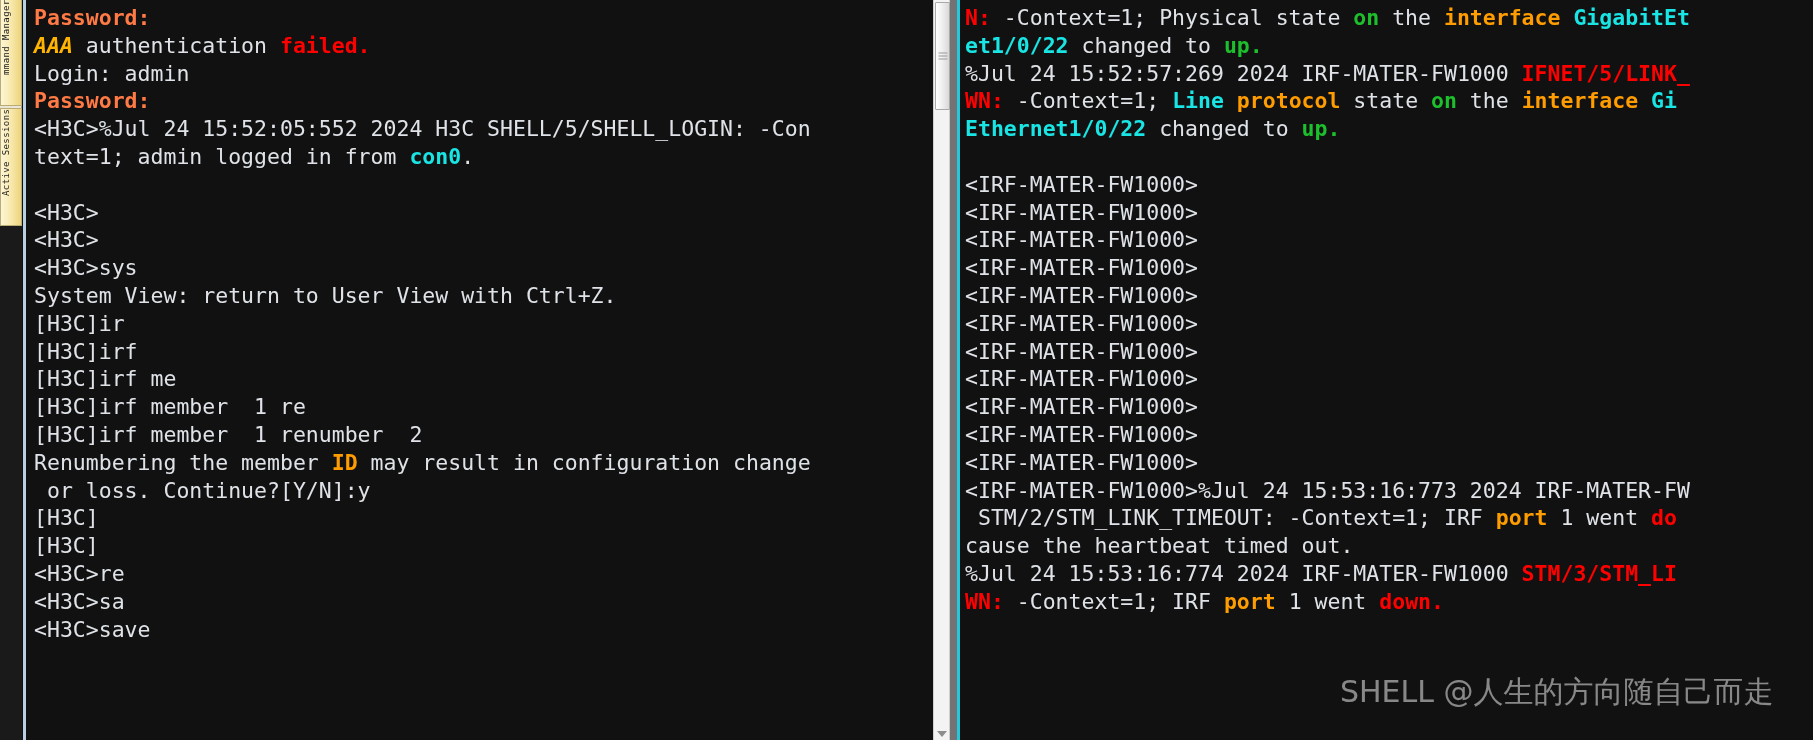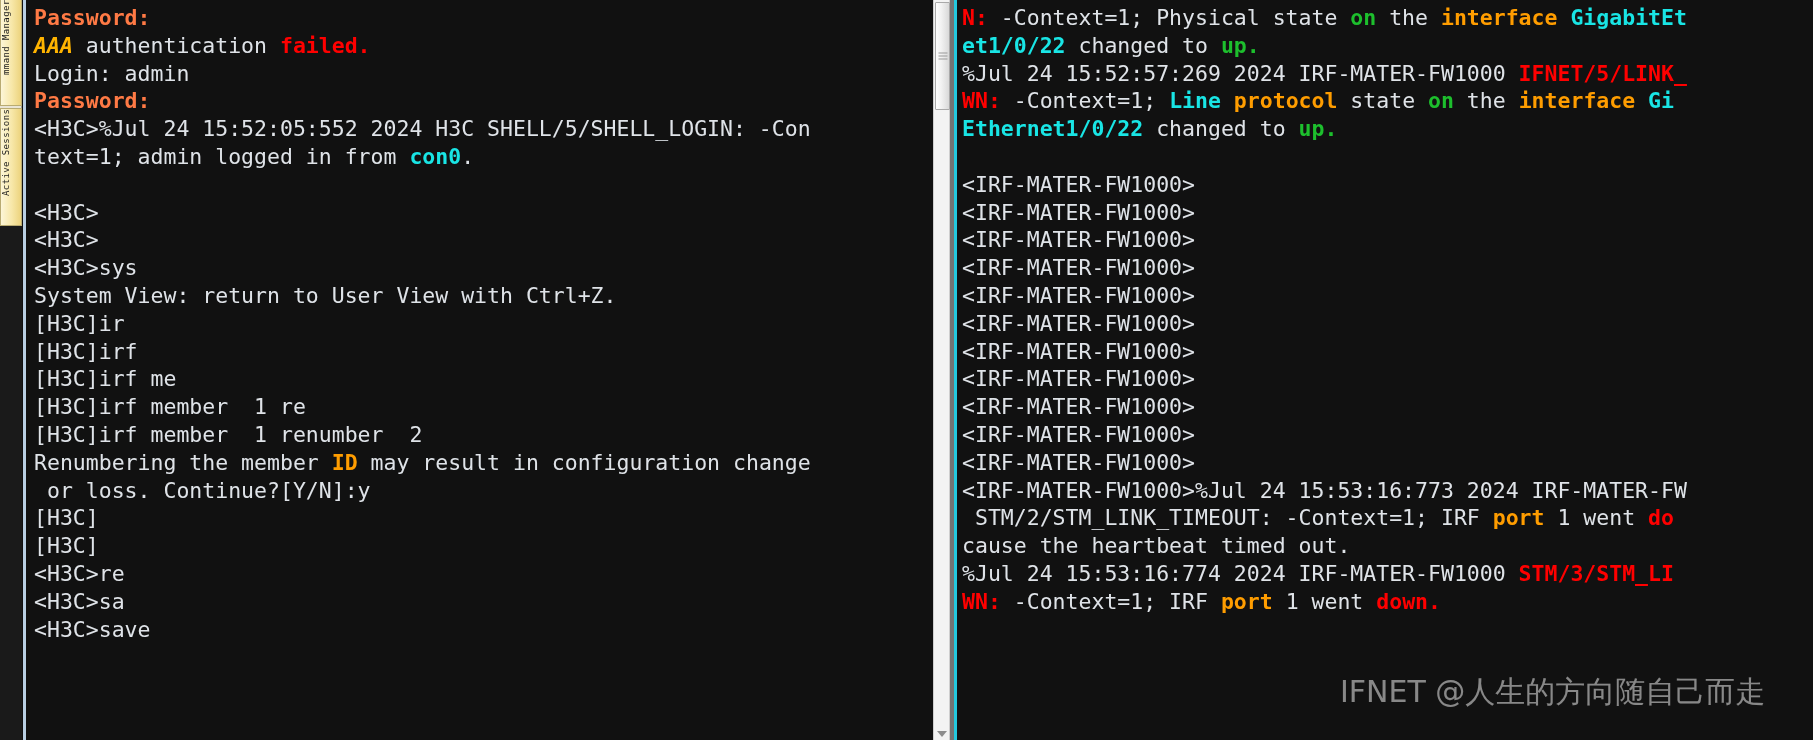--- a/index.html
+++ b/index.html
@@ -76,21 +76,21 @@
   .sb-arrow-down {
     position:absolute; left:50%; bottom:3px; transform:translateX(-50%);
     width:0;height:0;border-left:5px solid transparent;border-right:5px solid transparent;
     border-top:6px solid #8d8d8d;
   }
 
   
   .pane-right {
     position: absolute; left: 950px; top: 0; width: 863px; height: 740px;
     background: #111111;
-    border-left: 4px solid #737373;
+    border-left: 7px solid #737373;
     overflow: hidden;
   }
   .pane-right .inner-rule {
     position:absolute; left:0; top:0; width:3px; height:740px; background:#24c8dd;
   }
 
   
   .term {
     position: relative;
     color: #dfe3e8;
@@ -151,15 +151,15 @@
         </div>
     </div>
     <div class="sb-arrow-down"></div>
   </div>
 
   <div class="pane-right">
     <div class="inner-rule"></div>
     <div class="term" id="right-term"><div><span class="c-red">N:</span><span class="c-def"> -Context=1; Physical state </span><span class="c-green">on</span><span class="c-def"> the </span><span class="c-gold">interface</span><span class="c-def"> </span><span class="c-cyan">GigabitEt</span></div><div><span class="c-cyan">et1/0/22</span><span class="c-def"> changed to </span><span class="c-green">up.</span></div><div><span class="c-def">%Jul 24 15:52:57:269 2024 IRF-MATER-FW1000 </span><span class="c-red">IFNET/5/LINK_</span></div><div><span class="c-red">WN:</span><span class="c-def"> -Context=1; </span><span class="c-cyan">Line</span><span class="c-def"> </span><span class="c-gold">protocol</span><span class="c-def"> state </span><span class="c-green">on</span><span class="c-def"> the </span><span class="c-gold">interface</span><span class="c-def"> </span><span class="c-cyan">Gi</span></div><div><span class="c-cyan">Ethernet1/0/22</span><span class="c-def"> changed to </span><span class="c-green">up.</span></div><div>&nbsp;</div><div><span class="c-def">&lt;IRF-MATER-FW1000&gt;</span></div><div><span class="c-def">&lt;IRF-MATER-FW1000&gt;</span></div><div><span class="c-def">&lt;IRF-MATER-FW1000&gt;</span></div><div><span class="c-def">&lt;IRF-MATER-FW1000&gt;</span></div><div><span class="c-def">&lt;IRF-MATER-FW1000&gt;</span></div><div><span class="c-def">&lt;IRF-MATER-FW1000&gt;</span></div><div><span class="c-def">&lt;IRF-MATER-FW1000&gt;</span></div><div><span class="c-def">&lt;IRF-MATER-FW1000&gt;</span></div><div><span class="c-def">&lt;IRF-MATER-FW1000&gt;</span></div><div><span class="c-def">&lt;IRF-MATER-FW1000&gt;</span></div><div><span class="c-def">&lt;IRF-MATER-FW1000&gt;</span></div><div><span class="c-def">&lt;IRF-MATER-FW1000&gt;%Jul 24 15:53:16:773 2024 IRF-MATER-FW</span></div><div><span class="c-def"> STM/2/STM_LINK_TIMEOUT: -Context=1; IRF </span><span class="c-gold">port</span><span class="c-def"> 1 went </span><span class="c-red">do</span></div><div><span class="c-def">cause the heartbeat timed out.</span></div><div><span class="c-def">%Jul 24 15:53:16:774 2024 IRF-MATER-FW1000 </span><span class="c-red">STM/3/STM_LI</span></div><div><span class="c-red">WN:</span><span class="c-def"> -Context=1; IRF </span><span class="c-gold">port</span><span class="c-def"> 1 went </span><span class="c-red">down.</span></div></div>
   </div>
 
-  <div class="watermark">IFNET @人生的方向随自己而走</div>
+  <div class="watermark">SHELL @人生的方向随自己而走</div>
 
 </div>
 
 </body></html>

